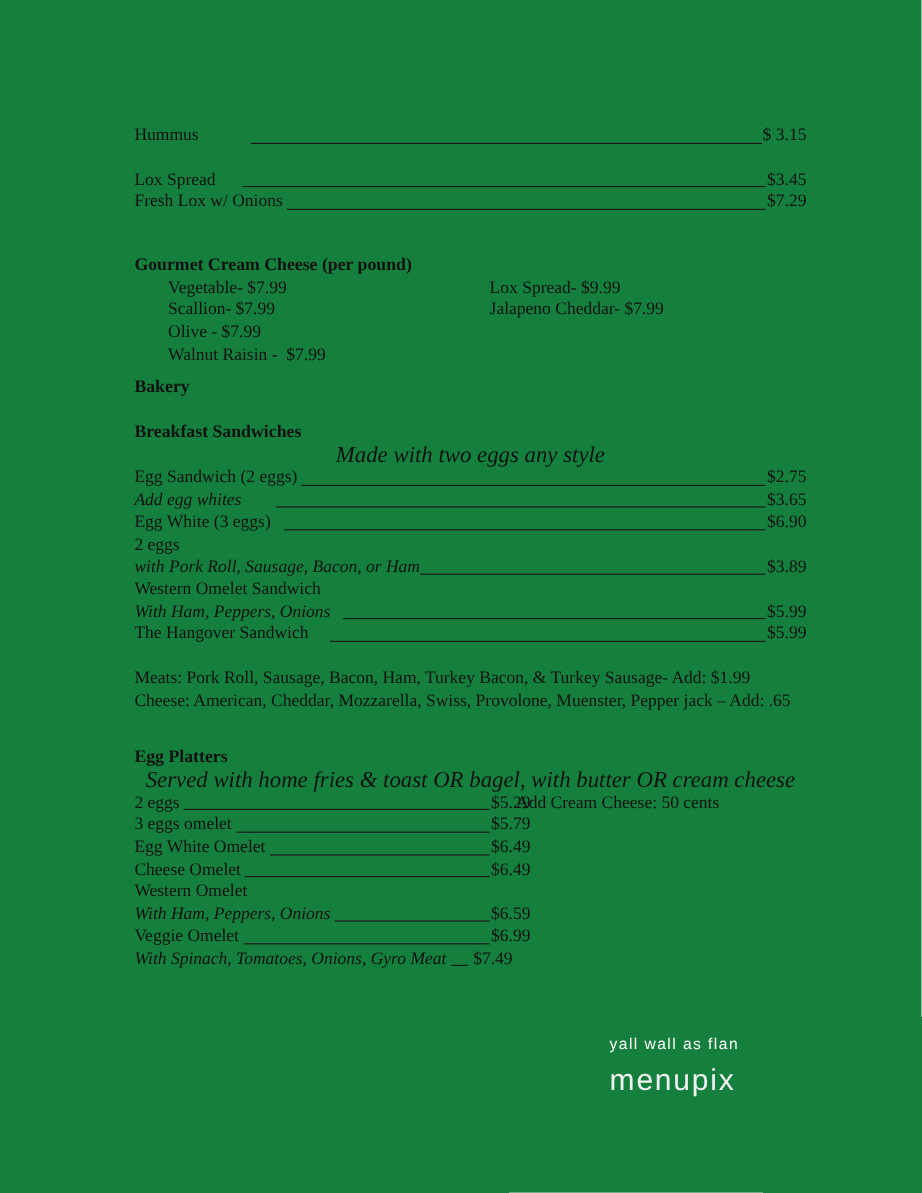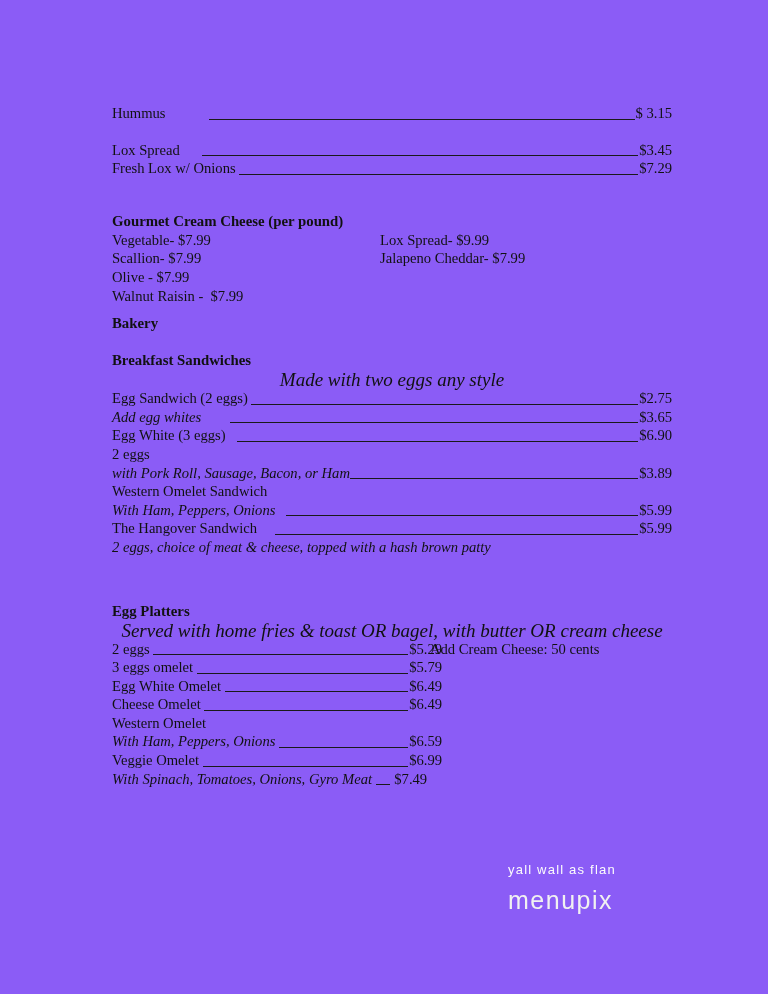--- a/index.html
+++ b/index.html
@@ -5,21 +5,21 @@
 <style>
   html, body {
     margin: 0;
     padding: 0;
     background: #ffffff;
   }
   .page {
     position: relative;
     width: 768px;
     height: 994px;
-    background: #8b5cf6;
+    background: #15803d;
     font-family: "Liberation Serif", "DejaVu Serif", serif;
     color: #111111;
     overflow: hidden;
   }
 
   .content {
     position: absolute;
     left: 112px;
     top: 104px;
     width: 560px;
@@ -70,21 +70,21 @@
   .spacer-lg { height: 27px; }
   .spacer-xl { height: 34px; }
 
   .para {
     font-size: 14.6px;
     line-height: 19.4px;
     width: 562px;
   }
 
   
-  .two-col { position: relative; }
+  .two-col { position: relative; margin-left: 28px; }
   .two-col .col-right {
     position: absolute;
     left: 268px;
     top: 0;
   }
 
   
   .platters { position: relative; }
   .platters .side-note {
     position: absolute;
@@ -181,25 +181,28 @@
     <div class="sec-sub">Made with two eggs any style</div>
     <div id="bs-list">
         <div class="row"><span class="name">Egg Sandwich (2 eggs)</span><span class="gap-before-leader"> </span><span class="leader"></span><span class="price">$2.75</span></div>
         <div class="row"><span class="name ital">Add egg whites</span><span class="gap-before-leader">        </span><span class="leader"></span><span class="price">$3.65</span></div>
         <div class="row"><span class="name">Egg White (3 eggs)</span><span class="gap-before-leader">   </span><span class="leader"></span><span class="price">$6.90</span></div>
         <div class="plain">2 eggs</div>
         <div class="row"><span class="name ital">with Pork Roll, Sausage, Bacon, or Ham</span><span class="gap-before-leader"></span><span class="leader"></span><span class="price">$3.89</span></div>
         <div class="plain">Western Omelet Sandwich</div>
         <div class="row"><span class="name ital">With Ham, Peppers, Onions</span><span class="gap-before-leader">   </span><span class="leader"></span><span class="price">$5.99</span></div>
         <div class="row"><span class="name">The Hangover Sandwich</span><span class="gap-before-leader">     </span><span class="leader"></span><span class="price">$5.99</span></div>
-        <div class="plain ital">2 eggs, choice of meat &amp; cheese, topped with a hash brown patty</div>
       </div>
 
     <div class="spacer-md"></div>
 
+    <div>
+      <div class="para">Meats: Pork Roll, Sausage, Bacon, Ham, Turkey Bacon, &amp; Turkey Sausage- Add: $1.99</div>
+      <div class="para">Cheese: American, Cheddar, Mozzarella, Swiss, Provolone, Muenster, Pepper jack – Add: .65</div>
+    </div>
 
     <div class="spacer-lg"></div>
 
     <div class="sec-head">Egg Platters</div>
     <div class="sec-sub">Served with home fries &amp; toast OR bagel, with butter OR cream cheese</div>
     <div class="platters">
       <div class="side-note">Add Cream Cheese: 50 cents</div>
       <div id="ep-list" class="narrow">
           <div class="row"><span class="name">2 eggs</span><span class="gap-before-leader"> </span><span class="leader"></span><span class="price">$5.29</span></div>
           <div class="row"><span class="name">3 eggs omelet</span><span class="gap-before-leader"> </span><span class="leader"></span><span class="price">$5.79</span></div>

